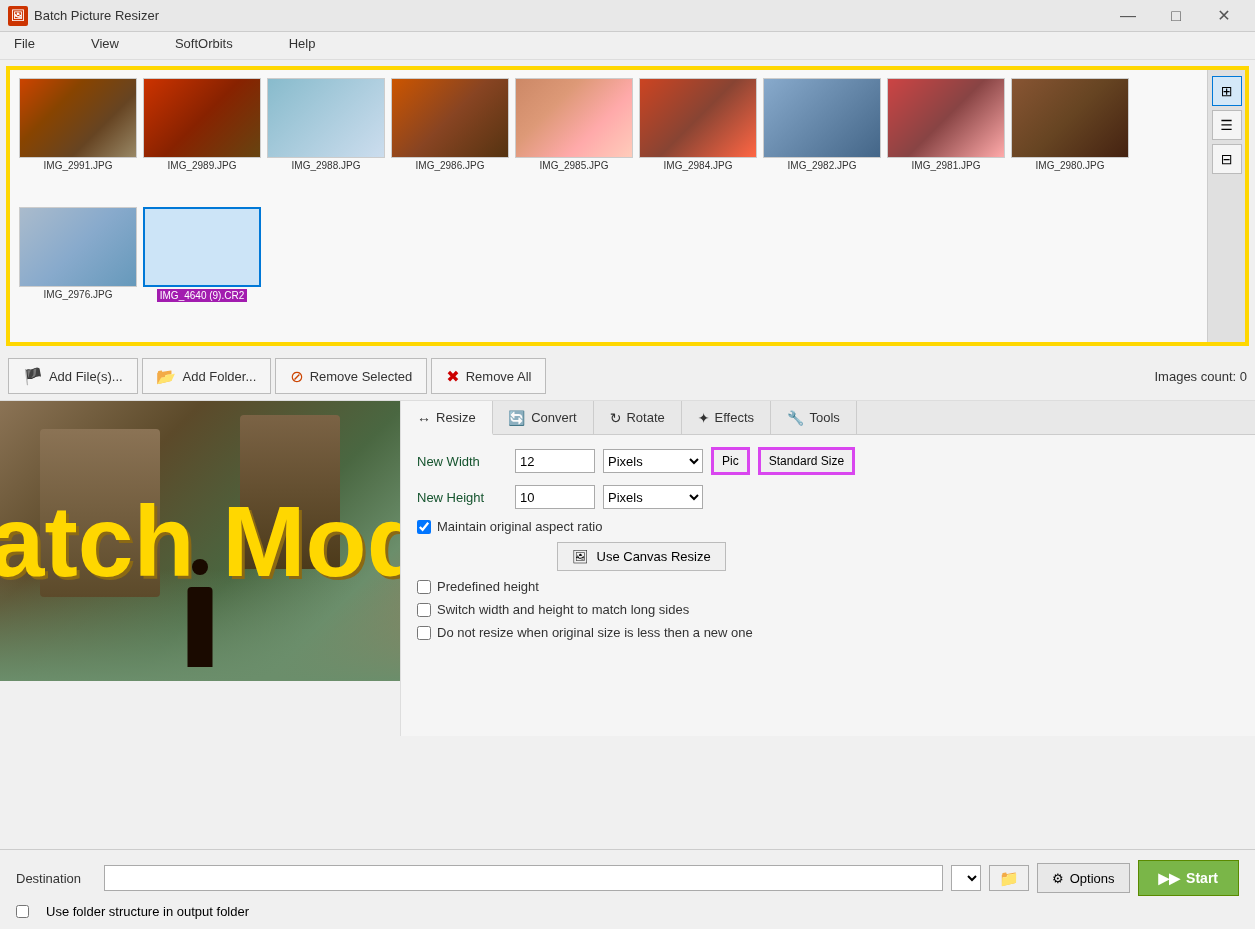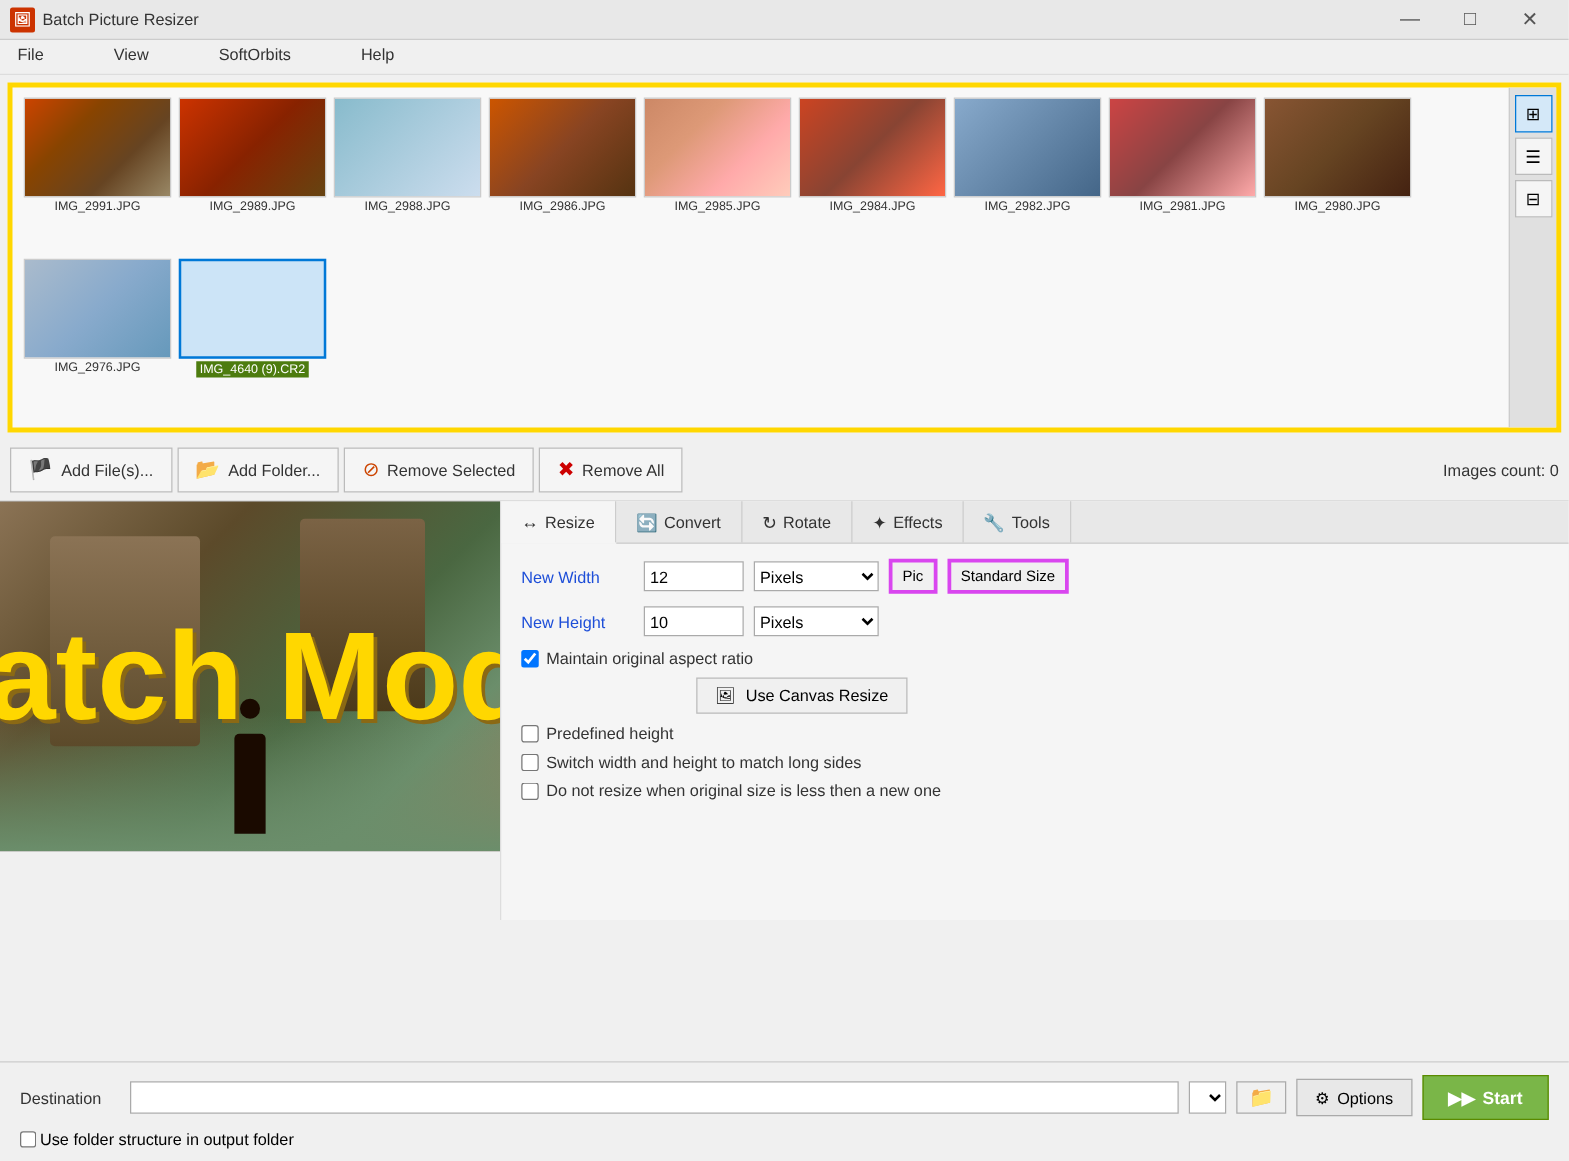--- a/index.html
+++ b/index.html
@@ -77,21 +77,21 @@
     .thumb-label {
       font-size: 10px;
       color: #333;
       margin-top: 2px;
       max-width: 118px;
       overflow: hidden;
       text-overflow: ellipsis;
       white-space: nowrap;
     }
     .thumb-item.selected .thumb-label {
-      background: #4d7c0f;
+      background: #a21caf;
       color: white;
       padding: 1px 3px;
     }
 
     
     .right-sidebar {
       position: absolute;
       right: 0;
       top: 0;
       width: 38px;
@@ -222,21 +222,21 @@
     }
     .form-row {
       display: flex;
       align-items: center;
       margin-bottom: 10px;
       gap: 8px;
     }
     .form-label {
       width: 90px;
       font-size: 13px;
-      color: #1d4ed8;
+      color: #14532d;
     }
     .form-input {
       width: 80px;
       height: 24px;
       border: 1px solid #aaa;
       padding: 2px 4px;
       font-size: 13px;
       background: white;
     }
     .form-select {
@@ -344,21 +344,21 @@
       background: #7ab648;
       cursor: pointer;
       font-size: 14px;
       font-weight: bold;
       color: white;
       height: 36px;
     }
     .folder-checkbox-row {
       display: flex;
       align-items: center;
-      gap: 3px;
+      gap: 17px;
       font-size: 13px;
     }
 
     
     .img-sim-1 { background: linear-gradient(135deg, #cc4400, #884400, #664422, #998866); }
     .img-sim-2 { background: linear-gradient(135deg, #cc3300, #882200, #664411); }
     .img-sim-3 { background: linear-gradient(135deg, #88bbcc, #aaccdd, #ccddee); }
     .img-sim-4 { background: linear-gradient(135deg, #cc5500, #884422, #553311); }
     .img-sim-5 { background: linear-gradient(135deg, #cc8866, #dd9977, #ffaaaa, #ffccbb); }
     .img-sim-6 { background: linear-gradient(135deg, #cc4422, #884433, #ff6644); }

